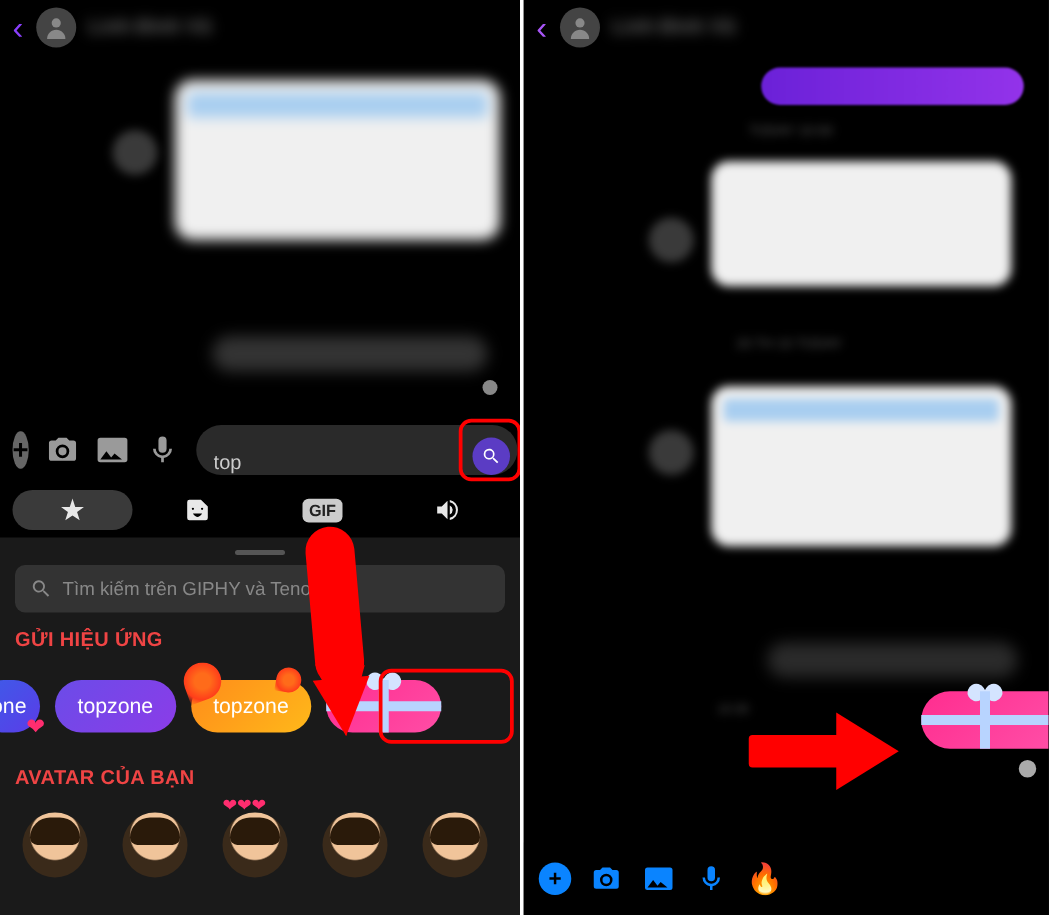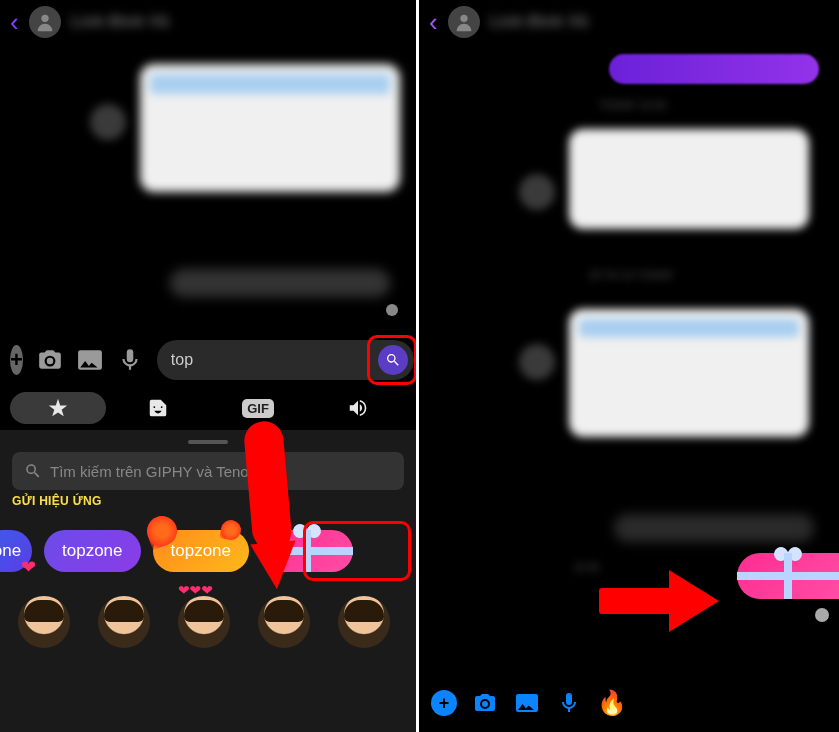--- a/index.html
+++ b/index.html
@@ -42,40 +42,40 @@
 .r-av.ra2 { left:100px; top:300px; }
 .r-txtb { position:absolute; background:#2a2a2a; border-radius:14px; filter:blur(6px); }
 .r-txtb.rx1 { left:195px; top:470px; width:200px; height:28px; }
 .r-tm3 { position:absolute; left:155px; top:518px; color:#555; font-size:10px; filter:blur(4px); }
 
 
 .composer-row { display:flex; align-items:center; gap:14px; padding:6px 10px; height:52px; }
 .comp-icon { width:30px; height:30px; display:flex; align-items:center; justify-content:center; color:#9a9a9a; cursor:pointer; }
 .comp-icon svg { width:26px; height:26px; fill:currentColor; }
 .plus-circle { width:30px; height:30px; border-radius:50%; background:#666; display:flex; align-items:center; justify-content:center; color:#000; font-size:22px; font-weight:bold; }
-.search-pill { flex:1; height:40px; background:#2a2a2a; border-radius:20px; display:flex; align-items:center; padding:0 6px 0 14px; position:relative; }
+.search-pill { flex:1; height:40px; background:#2a2a2a; border-radius:20px; display:flex; align-items:flex-end; padding:0 6px 0 14px; position:relative; }
 .search-pill input { flex:1; background:transparent; border:none; outline:none; color:#ccc; font-size:16px; }
 .search-btn-inner { width:30px; height:30px; border-radius:50%; background:#5b3cc4; display:flex; align-items:center; justify-content:center; cursor:pointer; }
 .search-btn-inner svg { width:16px; height:16px; fill:#fff; }
 .red-box-search { position:absolute; right:-3px; top:-5px; width:50px; height:50px; border:3px solid #ff0000; border-radius:10px; pointer-events:none; }
 
 
 .tab-row { display:flex; align-items:center; padding:6px 10px; height:44px; gap:4px; }
 .tab-btn { flex:1; height:32px; display:flex; align-items:center; justify-content:center; color:#e8e8e8; border-radius:16px; cursor:pointer; }
 .tab-btn.active { background:#3a3a3a; }
 .tab-btn svg { width:22px; height:22px; fill:currentColor; }
 .gif-label { font-size:13px; font-weight:bold; background:#ccc; color:#222; padding:2px 5px; border-radius:5px; }
 
 
 .drawer { background:#1a1a1a; height:302px; padding:10px 0 0; position:relative; }
 .drawer-handle { width:40px; height:4px; background:#555; border-radius:2px; margin:0 auto 8px; }
 .giphy-search { margin:0 12px; height:38px; background:#333; border-radius:8px; display:flex; align-items:center; padding:0 12px; gap:8px; }
 .giphy-search svg { width:18px; height:18px; fill:#888; }
 .giphy-search span { color:#888; font-size:15px; }
-.section-title { color:#fde047; font-size:12px; font-weight:600; margin:4px 12px 8px; letter-spacing:0.3px; }
+.section-title { color:#ef4444; font-size:16px; font-weight:600; margin:14px 12px 8px; letter-spacing:0.3px; }
 
 .effects-row { display:flex; gap:12px; padding:0 2px; align-items:center; height:70px; overflow:hidden; position:relative; }
 .eff-pill { height:42px; border-radius:21px; display:flex; align-items:center; justify-content:center; padding:0 18px; font-size:17px; font-weight:500; color:#fff; cursor:pointer; position:relative; flex-shrink:0; }
 .eff-pill.blue-heart { background:linear-gradient(135deg,#3b5ee8,#5b3ce8); width:50px; padding:0; margin-left:-20px; }
 .eff-pill.blue-heart::after { content:'❤'; position:absolute; bottom:-6px; right:-4px; color:#ff2d6f; font-size:18px; }
 .eff-pill.purple { background:linear-gradient(135deg,#6b4ce8,#8b3ce8); }
 .eff-pill.fire { background:linear-gradient(135deg,#ff8c1a,#ffb81a); position:relative; }
 .eff-pill.fire::before { content:''; position:absolute; top:-14px; left:-6px; width:30px; height:30px; background:radial-gradient(circle,#ff6b1a 30%,#ff3d1a 70%,transparent); border-radius:50% 50% 50% 0; transform:rotate(-20deg); }
 .eff-pill.fire::after { content:''; position:absolute; top:-10px; right:8px; width:20px; height:20px; background:radial-gradient(circle,#ff6b1a 30%,#ff3d1a 70%,transparent); border-radius:50% 50% 50% 0; transform:rotate(10deg); }
 .gift-pill { width:92px; height:42px; border-radius:21px; background:linear-gradient(135deg,#ff2d8f,#ff4da6); position:relative; cursor:pointer; flex-shrink:0; }
@@ -205,20 +205,21 @@
           <span>topzone</span>
         </div>
       <div class="eff-pill fire">
           <span>topzone</span>
         </div>
       <div class="gift-pill">
           <div class="gift-bow"></div>
         </div>
       <div class="red-box-gift"></div>
     </div>
+    <div class="section-title">AVATAR CỦA BẠN</div>
     <div class="avatars-row">
       <div class="avatar-item">
           <div class="avatar-face"></div>
         </div>
       <div class="avatar-item">
           <div class="avatar-face"></div>
         </div>
       <div class="avatar-item hearts">
           <div class="avatar-face"></div>
         </div>

